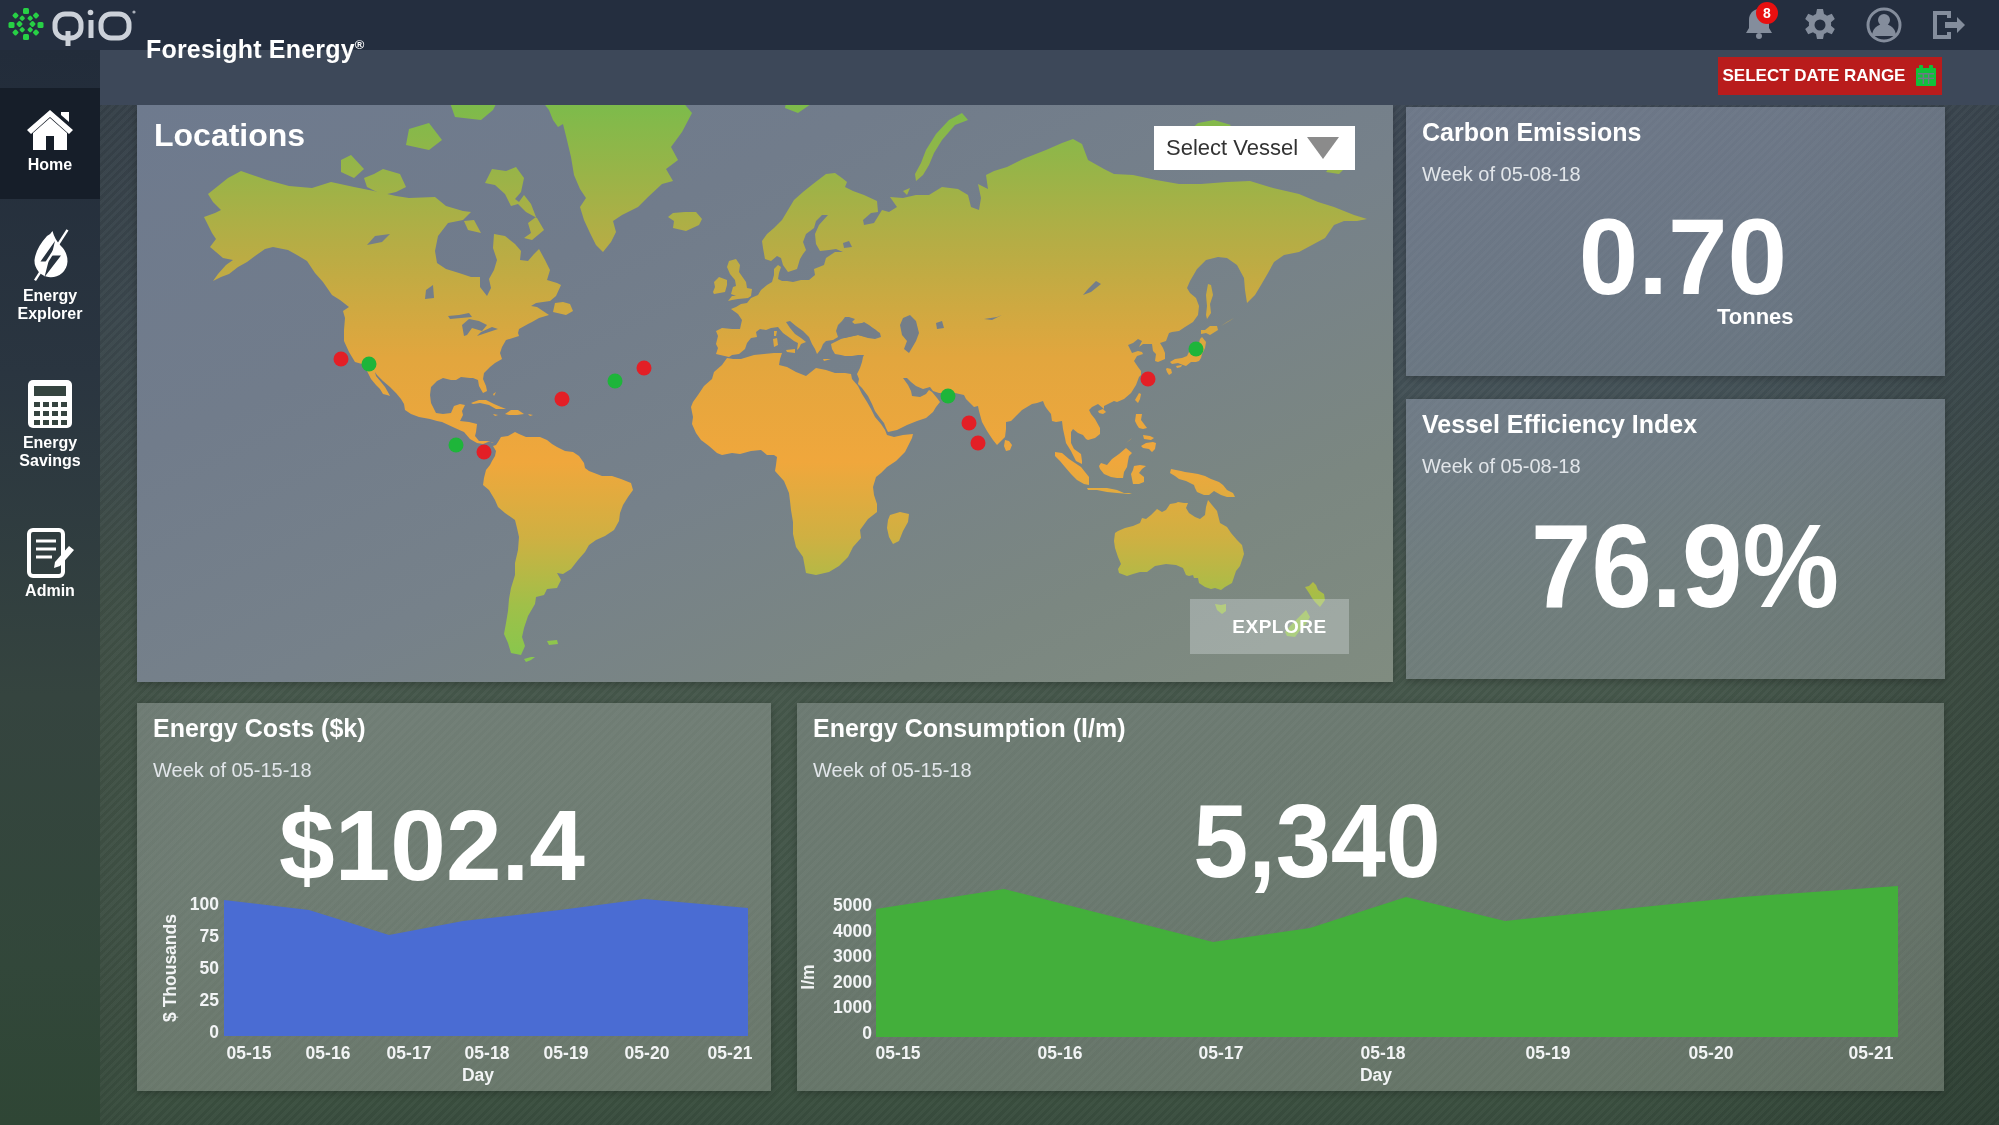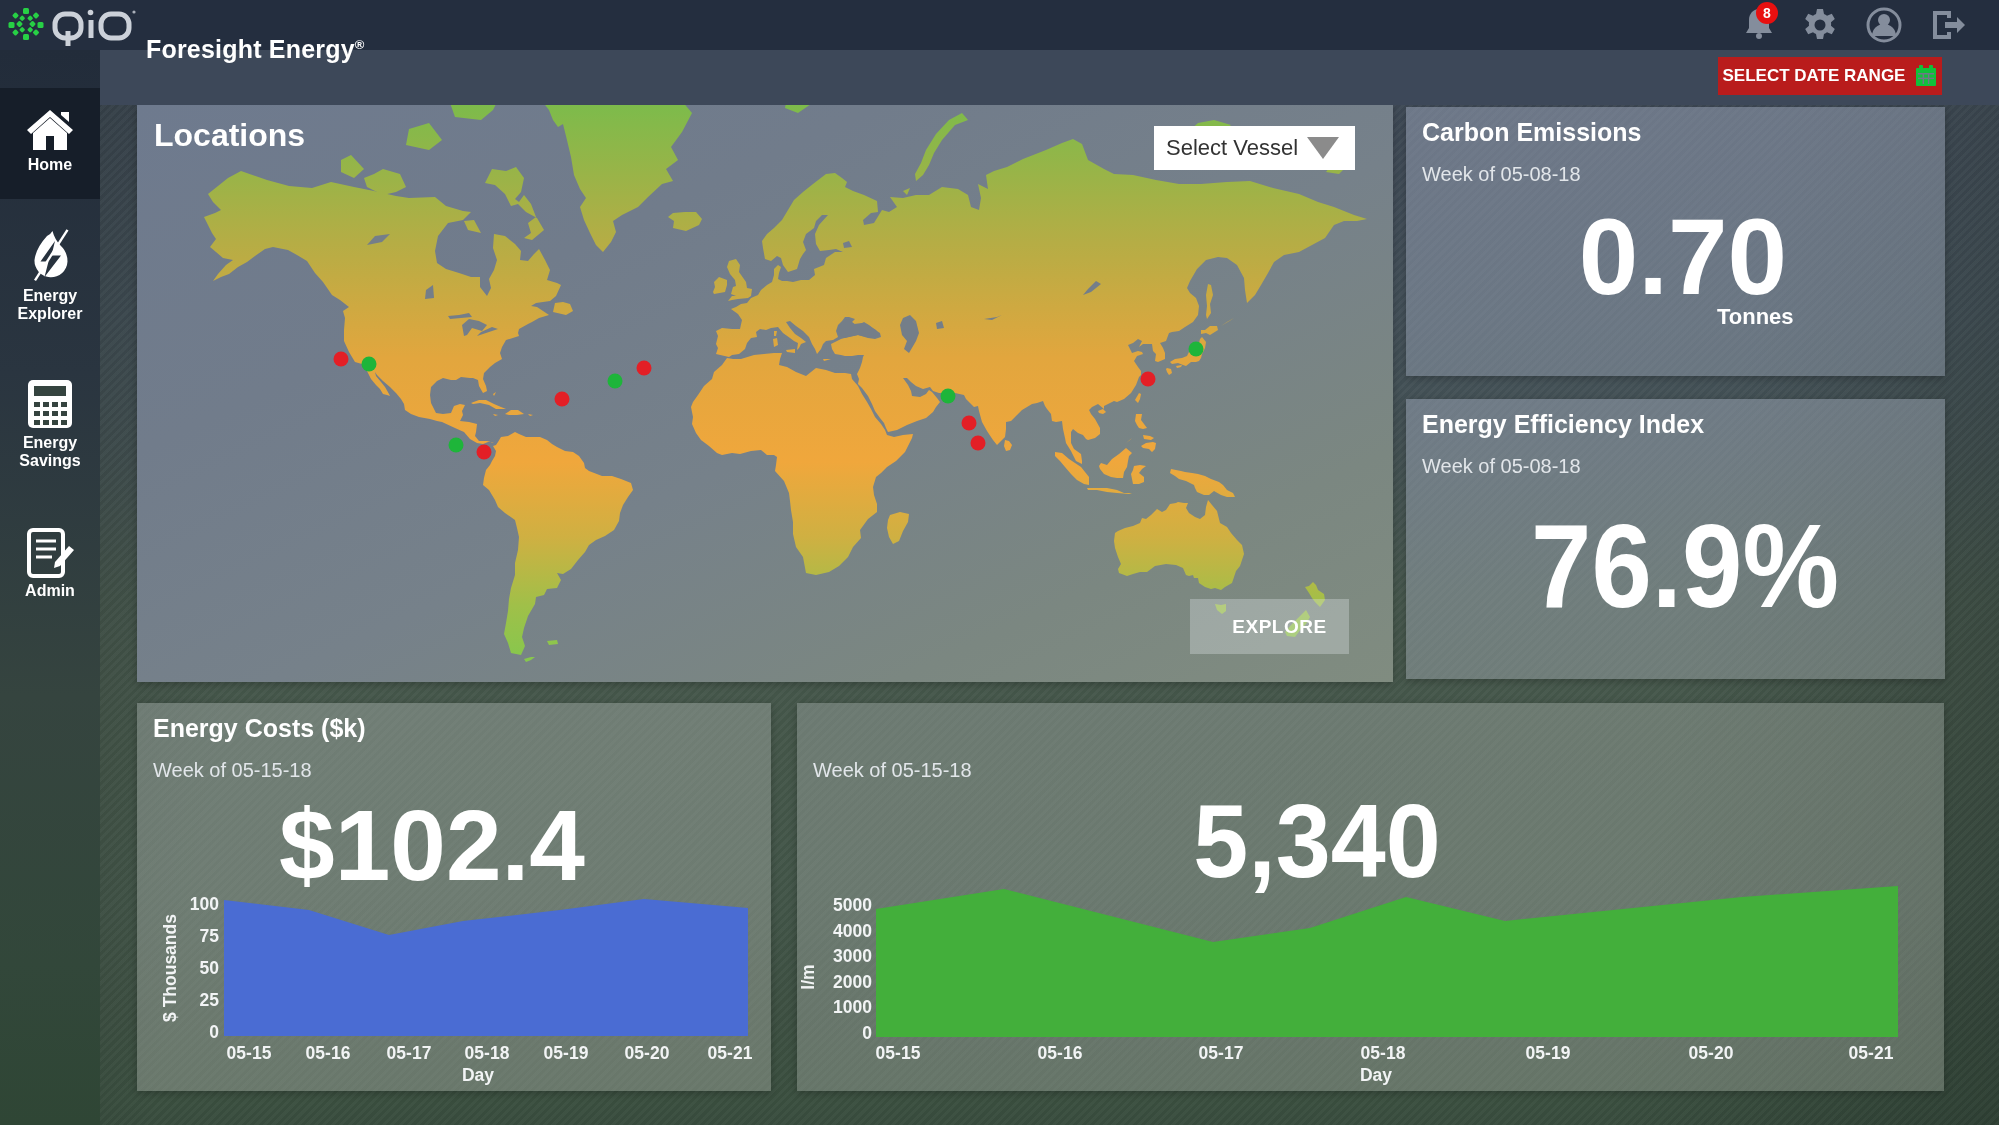--- a/index.html
+++ b/index.html
@@ -180,21 +180,21 @@
   </div>
 
   <div class="card" id="carbon">
     <div class="ctitle">Carbon Emissions</div>
     <div class="csub">Week of 05-08-18</div>
     <div class="bignum" style="left:0;top:97px;width:554px;text-align:center;font-size:107px;line-height:1">0.70</div>
     <div style="position:absolute;left:311px;top:197px;color:#fff;font-weight:bold;font-size:22px">Tonnes</div>
   </div>
 
   <div class="card" id="eei">
-    <div class="ctitle">Energy Efficiency Index</div>
+    <div class="ctitle">Vessel Efficiency Index</div>
     <div class="csub">Week of 05-08-18</div>
     <div class="bignum" style="left:0;top:108px;width:558px;text-align:center;font-size:118px;line-height:1;transform:scaleX(0.92)">76.9%</div>
   </div>
 
   <div class="card" id="costs">
     <div class="ctitle">Energy Costs ($k)</div>
     <div class="csub">Week of 05-15-18</div>
     <div class="bignum" style="left:0;top:92px;width:590px;text-align:center;font-size:100px;line-height:1">$102.4</div>
     <svg width="634" height="388" viewBox="0 0 634 388" style="position:absolute;left:0;top:0">
       <polygon fill="#4a6cd3" points="87,197 172,207 252,232 326,218 423,207 507,196 611,205 611,333 87,333"></polygon>
@@ -213,20 +213,21 @@
           <text x="429" y="356">05-19</text>
           <text x="510" y="356">05-20</text>
           <text x="593" y="356">05-21</text>
         <text x="341" y="378">Day</text>
       </g>
       <text x="-265" y="39" transform="rotate(-90)" fill="#f2f4f5" font-size="17.5" font-weight="bold" text-anchor="middle">$ Thousands</text>
     </svg>
   </div>
 
   <div class="card" id="consumption">
+    <div class="ctitle">Energy Consumption (l/m)</div>
     <div class="csub">Week of 05-15-18</div>
     <div class="bignum" style="left:0;top:86px;width:1040px;text-align:center;font-size:104px;line-height:1;transform:scaleX(0.95)">5,340</div>
     <svg width="1147" height="388" viewBox="0 0 1147 388" style="position:absolute;left:0;top:0">
       <polygon fill="#43af3b" points="79,206 207,186 416,239 513,225 609,194 708,218 945,194 1101,183 1101,334 79,334"></polygon>
       <g fill="#f2f4f5" font-size="17.5" font-weight="bold" text-anchor="end">
         <text x="75" y="208">5000</text>
           <text x="75" y="234">4000</text>
           <text x="75" y="259">3000</text>
           <text x="75" y="285">2000</text>
           <text x="75" y="310">1000</text>

